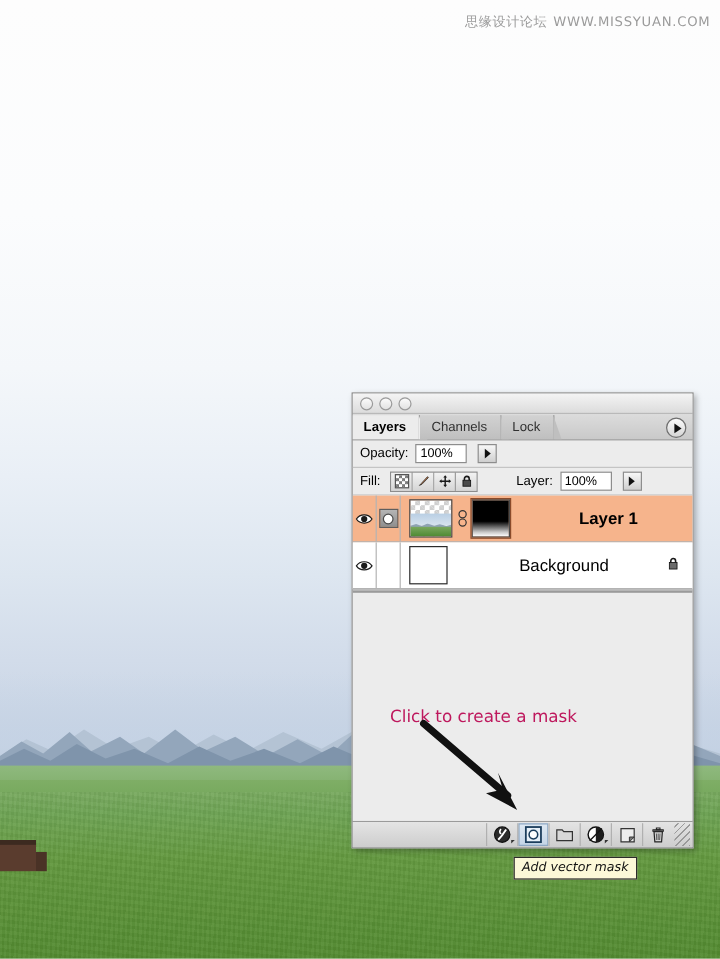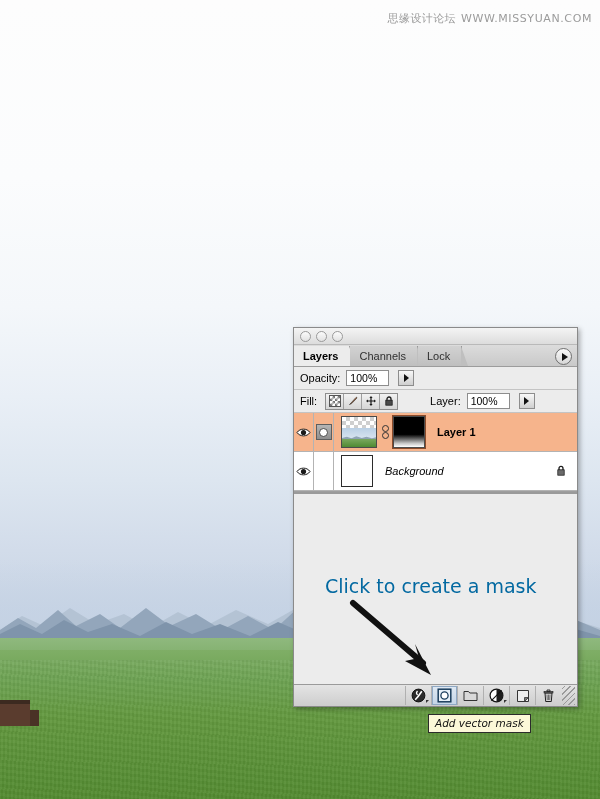--- a/index.html
+++ b/index.html
@@ -358,28 +358,28 @@
     background: linear-gradient(to bottom,#000 0%,#000 58%,#6b6b6b 74%,#c8c8c8 88%,#ffffff 100%);
   }
   .thumb-white {
     width: 30px; height: 30px;
     border: 1px solid #2b2b2b;
     background: #ffffff;
     margin-left: 7px;
   }
   .layer-name {
     margin-left: 12px;
-    font-size: 11px;
+    font-size: 14px;
     font-weight: bold;
     color: #000;
     flex: 1;
+    text-align: center;
   }
   .layer-name.bg {
     font-weight: normal;
-    font-style: italic;
   }
   .row-lock {
     margin-right: 10px;
   }
   .vmask-ind {
     width: 14px; height: 14px;
     border: 1px solid #5e5e5e;
     background: linear-gradient(to bottom,#b5b5b5,#8e8e8e);
     display: flex; align-items: center; justify-content: center;
   }
@@ -394,23 +394,23 @@
   .panel-body {
     height: 190px;
     background: #ececec;
     border-top: 2px solid #9a9a9a;
     position: relative;
   }
 
   
   #hint-text {
     position: absolute;
-    left: 31px; top: 81px;
-    font-size: 19px;
-    color: #0369a1;
+    left: 31px; top: 96px;
+    font-size: 14px;
+    color: #be185d;
     font-family: "DejaVu Sans", sans-serif;
     white-space: nowrap;
   }
   #hint-arrow {
     position: absolute;
     left: 55px; top: 105px;
     width: 110px; height: 80px;
   }
 
   

